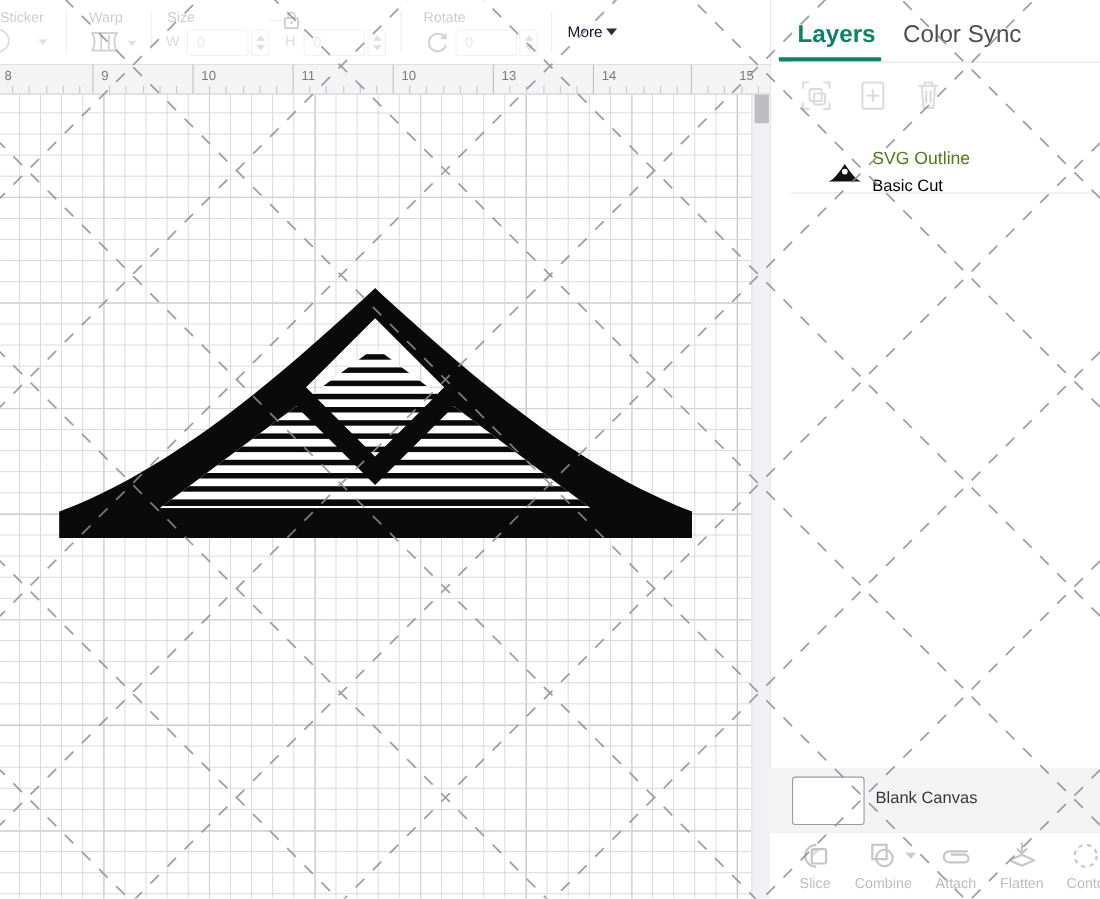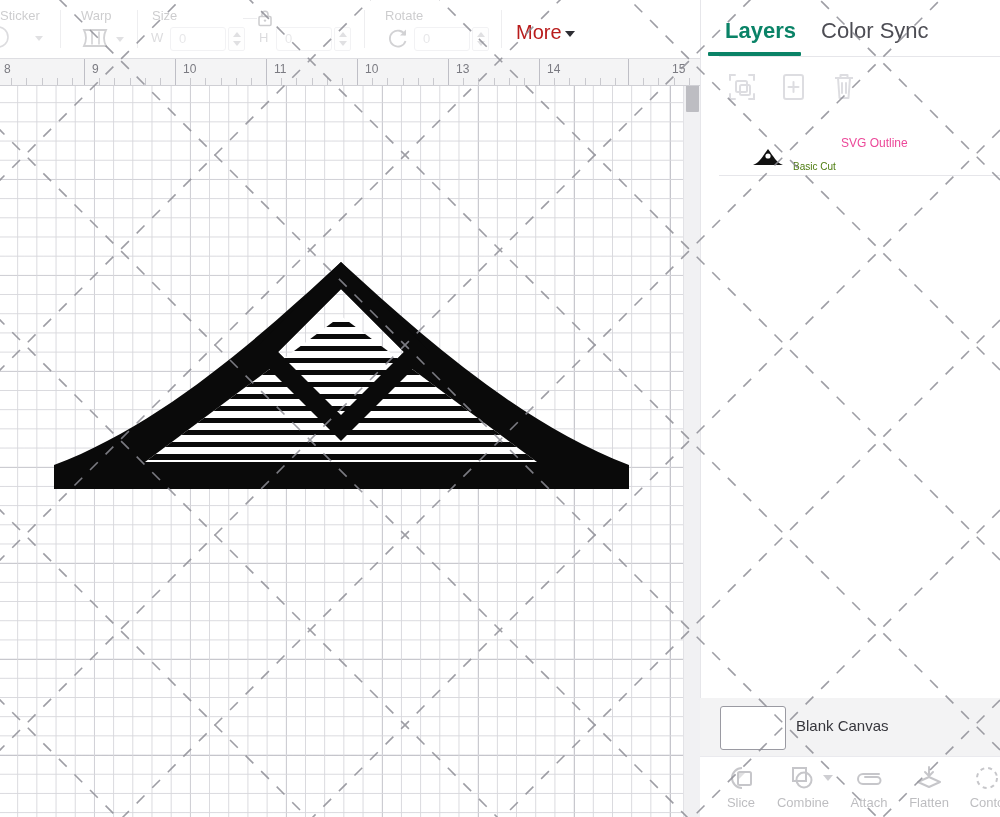--- a/index.html
+++ b/index.html
@@ -38,21 +38,21 @@
     position:absolute;top:27px;width:17px;height:24px;border:1px solid #d6d6dc;
     border-radius:2px;background:#fdfdfd;box-sizing:border-box;
   }
   .spin:before,.spin:after{
     content:"";position:absolute;left:4px;border-left:4px solid transparent;
     border-right:4px solid transparent;
   }
   .spin:before{top:4px;border-bottom:5px solid #9a9aa2;}
   .spin:after{bottom:4px;border-top:5px solid #9a9aa2;}
   .more-btn{
-    position:absolute;top:21px;font-size:20px;color:#b91c1c;cursor:default;
+    position:absolute;top:21px;font-size:14px;color:#0f172a;cursor:default;
     z-index:70;
   }
   .more-btn .caret{
     display:inline-block;margin-left:3px;
     border-left:5px solid transparent;border-right:5px solid transparent;
     border-top:6px solid #2d2d33;vertical-align:2px;
   }
   .mini-caret{
     position:absolute;border-left:4px solid transparent;border-right:4px solid transparent;
     border-top:5px solid #9a9aa2;
@@ -113,22 +113,22 @@
   .tabs-rule{position:absolute;left:18px;top:56px;width:282px;height:1px;background:#e6e6ea;}
 
   .layer-actions{position:absolute;left:0;top:58px;width:300px;height:59px;}
   .lact{position:absolute;top:12px;width:34px;height:34px;opacity:.45;}
   .actions-rule{position:absolute;left:18px;top:117px;width:282px;height:1px;background:#e6e6ea;}
 
   .layer-row{
     position:absolute;left:0;top:128px;width:300px;height:62px;
   }
   .layer-thumb{position:absolute;left:50px;top:18px;width:34px;height:22px;}
-  .layer-title{position:absolute;left:92px;top:8px;font-size:12px;color:#ec4899;white-space:nowrap;margin-left:48px;}
-  .layer-sub{position:absolute;left:92px;top:33px;font-size:10px;color:#4d7c0f;white-space:nowrap;}
+  .layer-title{position:absolute;left:92px;top:8px;font-size:16px;color:#4d7c0f;white-space:nowrap;}
+  .layer-sub{position:absolute;left:92px;top:33px;font-size:15px;color:#000000;white-space:nowrap;}
 
   .canvas-row{
     position:absolute;left:700px;top:698px;width:300px;height:58px;background:#f3f3f4;z-index:21;
   }
   .canvas-row .cthumb{
     position:absolute;left:20px;top:8px;width:66px;height:44px;background:#fff;
     border:1px solid #9a9aa2;border-radius:3px;box-sizing:border-box;
   }
   .canvas-row .clabel{position:absolute;left:96px;top:19px;font-size:15px;color:#36363c;}
 

